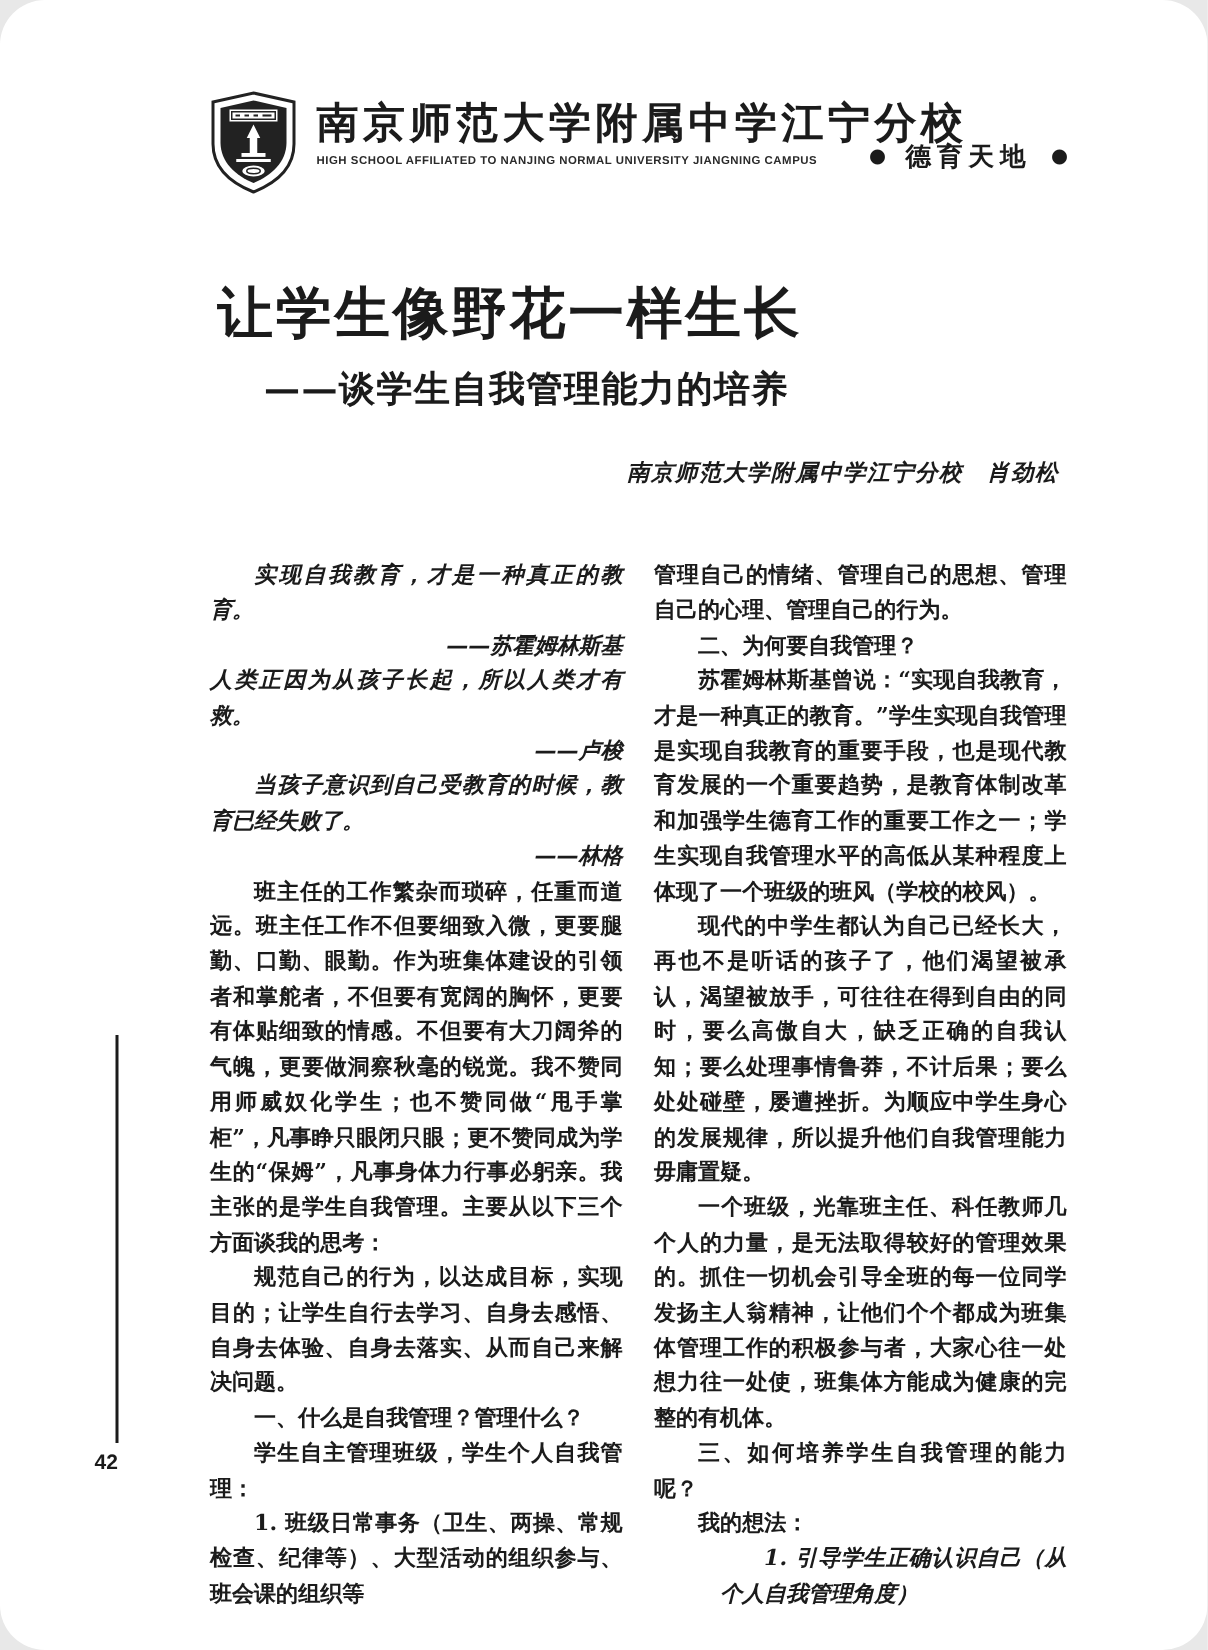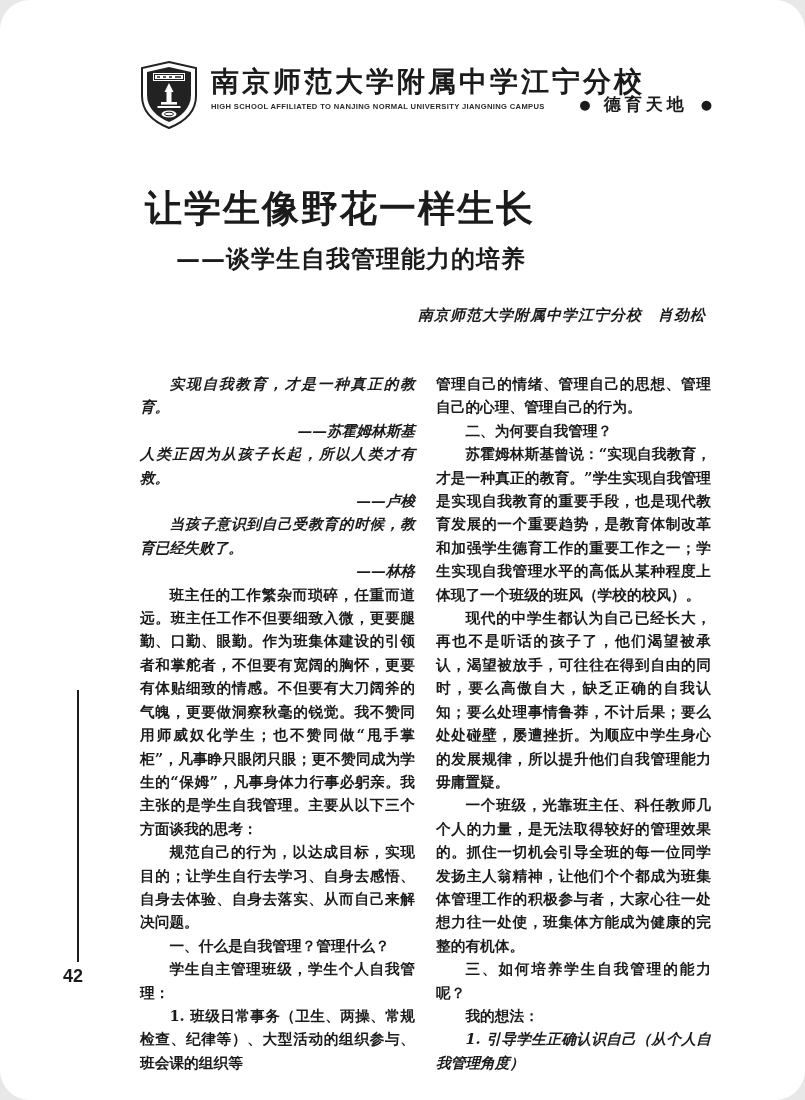--- a/index.html
+++ b/index.html
@@ -62,31 +62,31 @@
     width:281px;
     font-size:14.7px; line-height:23.4px;
     font-weight:700;
     text-align:justify;
   }
   .para { text-indent:2em; margin:0; }
   .para.flush { text-indent:0; }
   .para.quote { font-style:italic; font-weight:600; }
   .para.attr { text-indent:0; text-align:right; font-style:italic; font-weight:600; }
   .para.heading { font-weight:900; }
-  .para.kai { font-style:italic; font-weight:600; }
+  .para.kai { font-style:italic; font-weight:600;margin-left:44px; }
 
   
   .vrule {
     position:absolute; left:77px; top:690px;
     width:2px; height:272px; background:#1b1b1b;
   }
   .page-num {
     position:absolute; left:63px; top:966px;
     font-family:"Liberation Sans", sans-serif;
-    font-size:18px; font-weight:900;
+    font-size:14px; font-weight:900;
   }
 </style>
 </head>
 <body>
 
 <div class="page">
 
   <div class="logo-block">
     <span class="crest">
       <svg width="66" height="70" viewBox="0 0 66 70">

